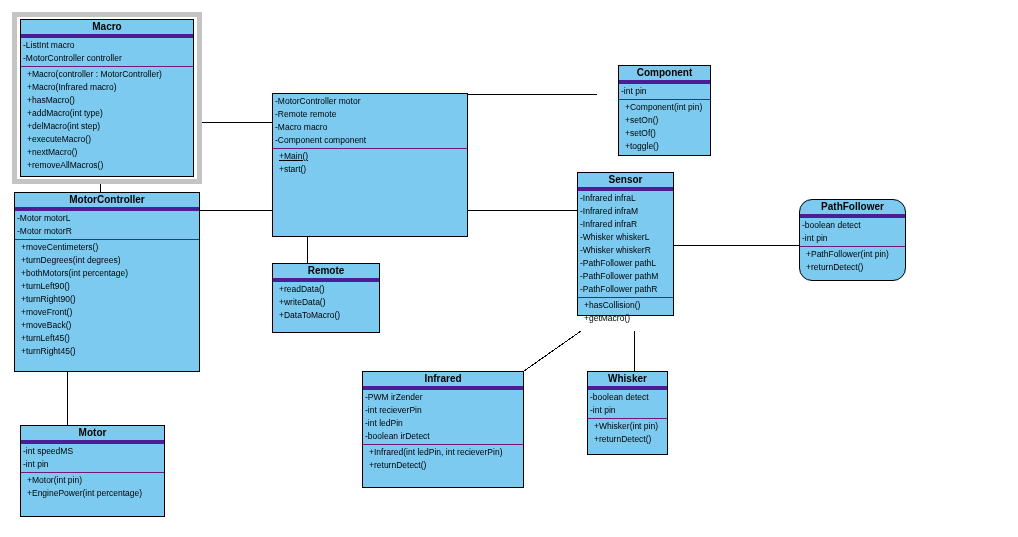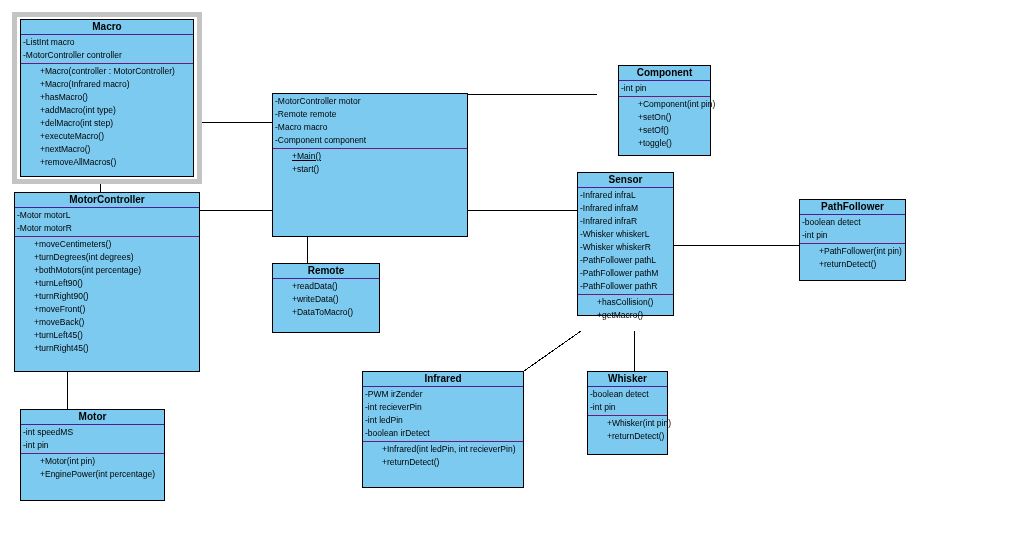--- a/index.html
+++ b/index.html
@@ -28,30 +28,30 @@
     border: 1px solid #000000;
     box-sizing: border-box;
     color: #000000;
   }
   .uml-title {
     height: 14px;
     line-height: 14px;
     text-align: center;
     font-weight: bold;
     font-size: 10px;
-    border-bottom: 1px solid #4c1d95;
+    border-bottom: 4px solid #4c1d95;
     white-space: nowrap;
     overflow: hidden;
   }
   .uml-attrs {
     border-bottom: 1px solid #701a75;
     padding: 1px 0;
   }
   .uml-methods {
-    padding: 1px 17px;
+    padding: 1px 4px;
   }
   .member {
     height: 13px;
     line-height: 13px;
     font-size: 8.5px;
     padding-left: 2px;
     white-space: nowrap;
   }
   .member.underline {
     text-decoration: underline;
@@ -108,21 +108,21 @@
         <div class="member">+turnDegrees(int degrees)</div>
         <div class="member">+bothMotors(int percentage)</div>
         <div class="member">+turnLeft90()</div>
         <div class="member">+turnRight90()</div>
         <div class="member">+moveFront()</div>
         <div class="member">+moveBack()</div>
         <div class="member">+turnLeft45()</div>
         <div class="member">+turnRight45()</div>
       </div>
     </div>
-    <div class="uml-class" style="left: 20px; top: 409px; width: 145px; height: 92px;">
+    <div class="uml-class" style="left: 20px; top: 425px; width: 145px; height: 92px;">
       <div class="uml-title">Motor</div>
       <div class="uml-attrs">
         <div class="member">-int speedMS</div>
         <div class="member">-int pin</div>
       </div>
       <div class="uml-methods">
         <div class="member">+Motor(int pin)</div>
         <div class="member">+EnginePower(int percentage)</div>
       </div>
     </div>
@@ -168,21 +168,21 @@
         <div class="member">-Whisker whiskerR</div>
         <div class="member">-PathFollower pathL</div>
         <div class="member">-PathFollower pathM</div>
         <div class="member">-PathFollower pathR</div>
       </div>
       <div class="uml-methods">
         <div class="member">+hasCollision()</div>
         <div class="member">+getMacro()</div>
       </div>
     </div>
-    <div class="uml-class" style="left: 799px; top: 199px; width: 107px; height: 82px;">
+    <div class="uml-class" style="left: 799px; top: 199px; width: 107px; height: 82px; border-radius: 13px;">
       <div class="uml-title">PathFollower</div>
       <div class="uml-attrs">
         <div class="member">-boolean detect</div>
         <div class="member">-int pin</div>
       </div>
       <div class="uml-methods">
         <div class="member">+PathFollower(int pin)</div>
         <div class="member">+returnDetect()</div>
       </div>
     </div>

